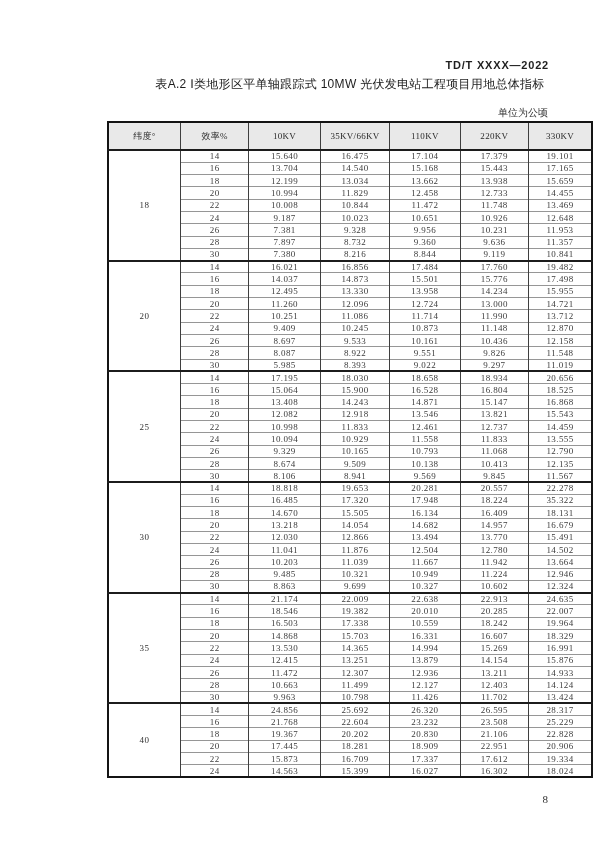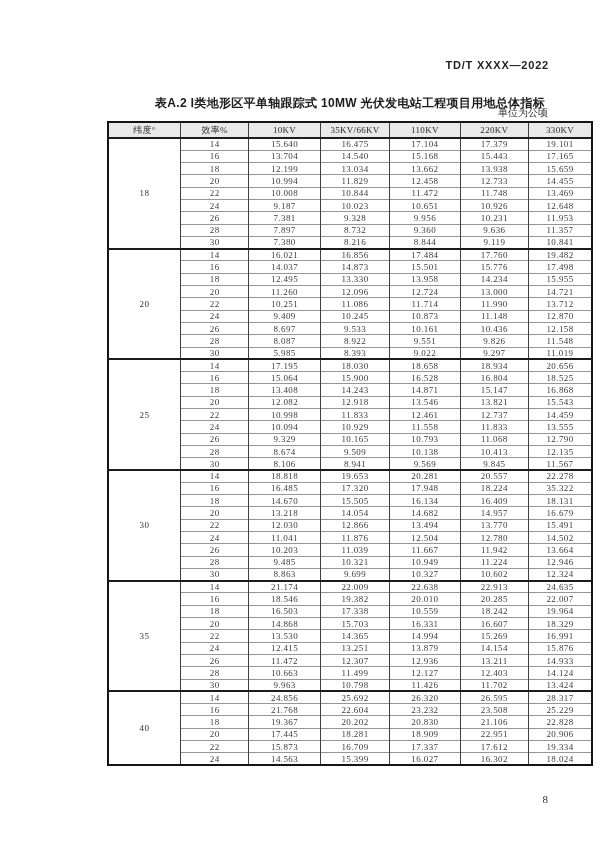--- a/index.html
+++ b/index.html
@@ -19,24 +19,24 @@
     position:absolute;
     top:59px; right:59px;
     font-family:"Liberation Sans", sans-serif;
     font-weight:bold;
     font-size:11px;
     letter-spacing:0.8px;
     color:#1f1f1f;
   }
   .table-title {
     position:absolute;
-    top:95px; left:0; right:0;
+    top:76px; left:0; right:0;
     text-align:center;
     font-family:"Liberation Sans", sans-serif;
-    font-weight:bold;
+    font-weight:normal;
     font-size:12px;
     color:#1c1c1c;
     letter-spacing:0.3px;
     padding-left:48px;
   }
   .unit-note {
     position:absolute;
     top:106px; right:60px;
     font-size:10px;
     color:#2e2e2e;
@@ -45,21 +45,21 @@
     position:absolute;
     left:63px; top:121px;
     width:486px;
     border-collapse:collapse;
     table-layout:fixed;
     border:2px solid #141414;
     color:#3c3c3c;
   }
   .indicator-table th {
     background:#e9e9e9;
-    height:16px;
+    height:28px;
     font-size:9px;
     font-weight:normal;
     color:#2a2a2a;
     text-align:center;
     border-left:1px solid #3f3f3f;
     border-right:1px solid #3f3f3f;
     border-bottom:2px solid #1c1c1c;
     letter-spacing:0.3px;
   }
   .indicator-table td {

